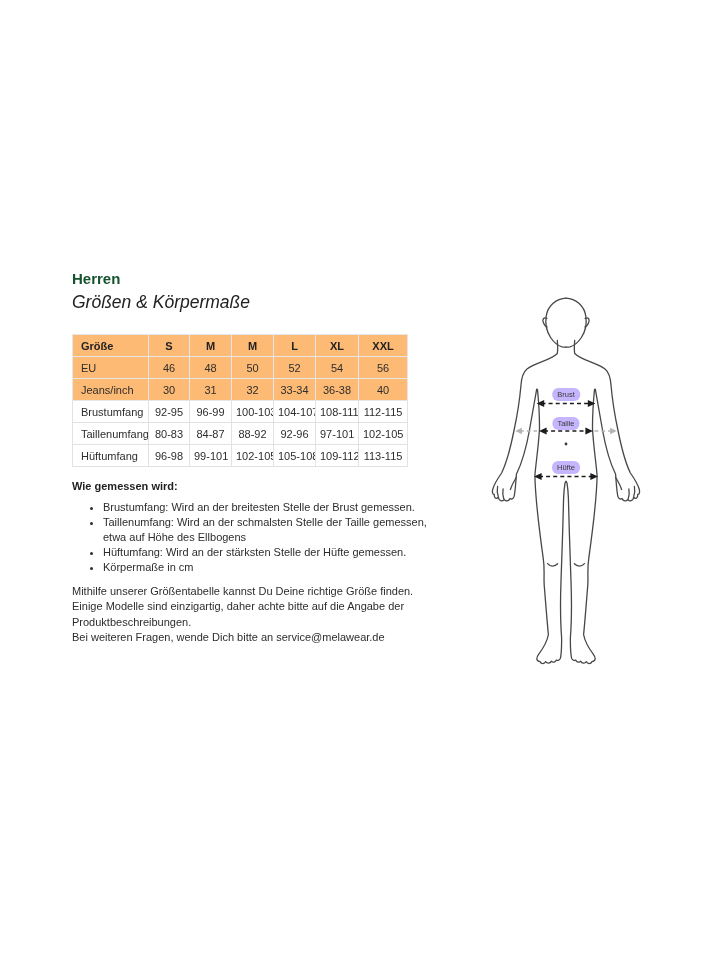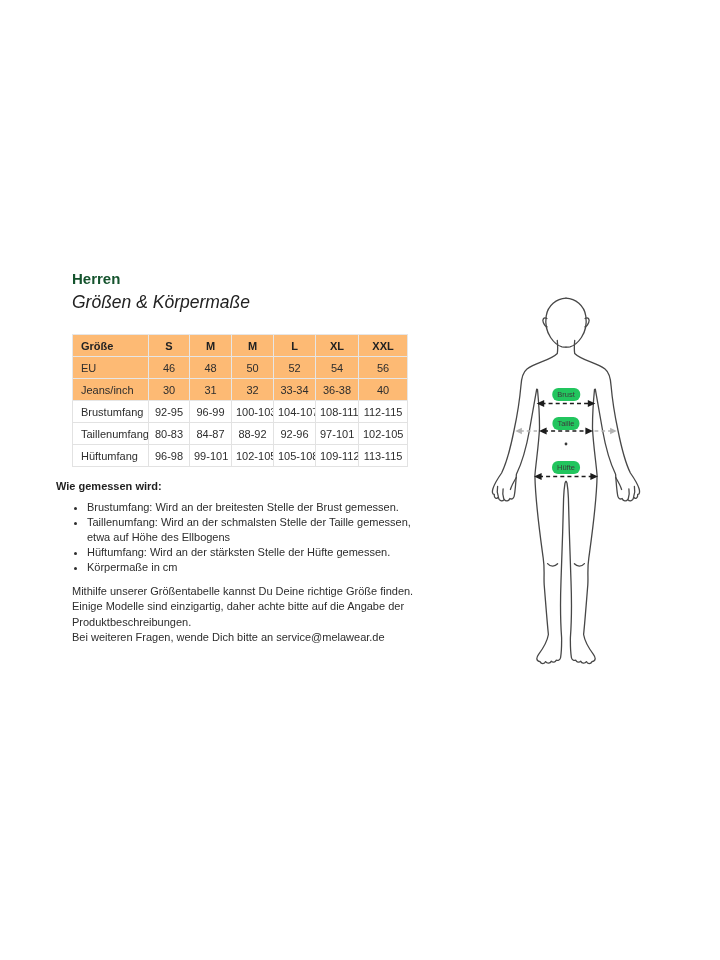--- a/index.html
+++ b/index.html
@@ -11,30 +11,30 @@
   .subtitle{font-size:17.5px;font-weight:400;color:#222;line-height:24px;margin:1px 0 0 0;font-style:italic;}
   
   .size-table{position:absolute;left:72px;top:334px;width:335px;border-collapse:collapse;
               font-size:11px;table-layout:fixed;color:#2d2d2d;}
   .size-table th,.size-table td{border:1px solid #e2e2e2;height:21px;padding:0 4px;
               text-align:center;font-weight:400;white-space:nowrap;overflow:hidden;}
   .size-table thead th{font-weight:700;color:#222;}
   .size-table .lbl{text-align:left;padding-left:8px;}
   .size-table tr.shaded th,.size-table tr.shaded td{background:#fdba74;border-color:#e6e6e6;}
   
-  .measure-block{position:absolute;left:56px;top:479px;width:386px;font-size:11px;line-height:14.4px;}
+  .measure-block{position:absolute;left:72px;top:479px;width:386px;font-size:11px;line-height:14.4px;}
   .measure-heading{font-weight:700;color:#1f1f1f;margin:0 0 7px 0;}
   .measure-list{margin:0;padding:0 0 0 31px;list-style:disc;}
   .measure-list li{margin:0 0 0.5px 0;max-width:348px;}
   
   .notes{position:absolute;left:72px;top:584px;width:400px;font-size:11px;line-height:15.4px;}
   
   .figure{position:absolute;left:480px;top:270px;width:240px;height:420px;}
   .figure svg{position:absolute;left:0;top:0;}
-  .pill{position:absolute;left:86px;transform:translateX(-50%);background:#22c55e;color:#3b3b3b;
+  .pill{position:absolute;left:86px;transform:translateX(-50%);background:#c4b5fd;color:#3b3b3b;
         font-size:7.5px;line-height:1;padding:2.5px 5px;border-radius:6px;white-space:nowrap;}
   .pill.chest{top:118px;} .pill.waist{top:147px;} .pill.hip{top:191px;}
 </style>
 </head>
 <body>
 
 <div class="page">
 
   <div class="title-block">
     <h1 class="title">Herren</h1>

